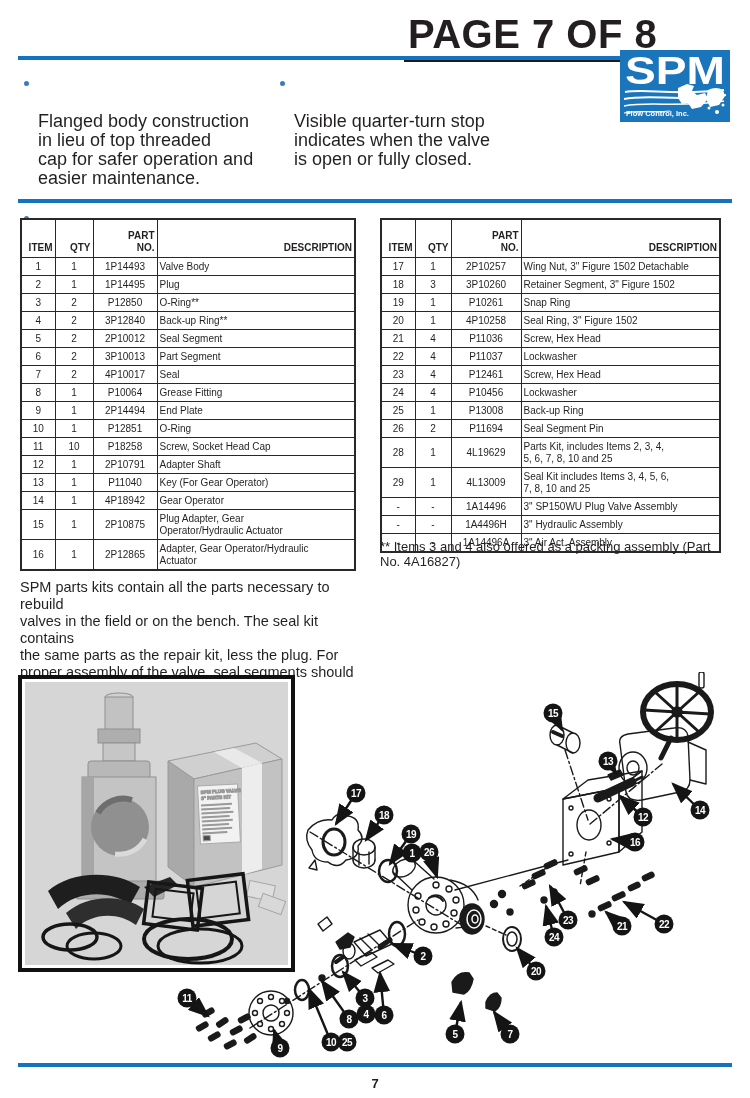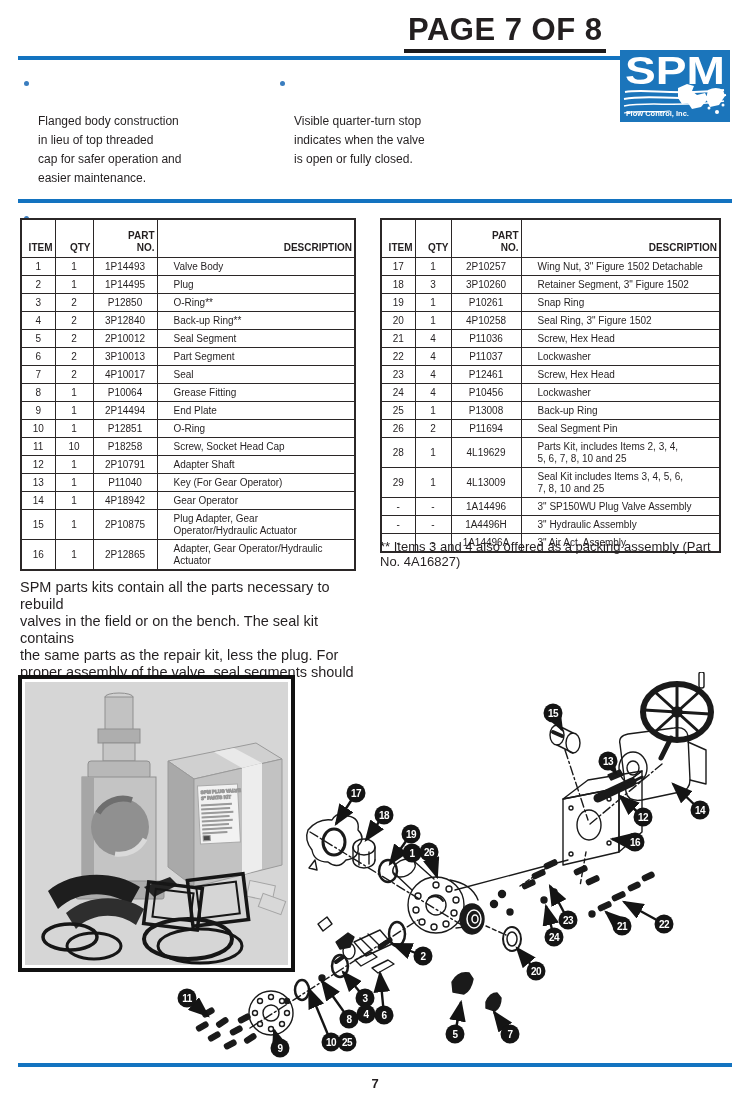--- a/index.html
+++ b/index.html
@@ -2,45 +2,45 @@
 <html><head>
 <meta charset="utf-8">
 <style>
   html,body{margin:0;padding:0;background:#e9e9e9;}
   .page{
     position:relative;width:750px;height:1098px;margin:0 auto;background:#ffffff;
     font-family:"Liberation Sans","DejaVu Sans",sans-serif;color:#231f20;overflow:hidden;
   }
   
   .title{
-    position:absolute;left:404px;top:12px;font-size:31px;font-weight:bold;letter-spacing:.5px;
+    position:absolute;left:404px;top:12px;font-size:40px;font-weight:bold;letter-spacing:.5px;
     border-bottom:4px solid #1d1a1b;padding:0 4px 1px 4px;white-space:nowrap;
   }
   .rule{position:absolute;background:#1373c0;height:4px;}
   .rule-top{left:18px;top:56px;width:604px;}
   .rule-mid{left:18px;top:199px;width:714px;}
   .rule-bot{left:18px;top:1063px;width:714px;}
   .logo{position:absolute;left:620px;top:50px;width:110px;height:72px;border-radius:22px;}
   
-  .col{position:absolute;top:74px;font-size:12px;line-height:19px;}
+  .col{position:absolute;top:74px;font-size:18px;line-height:19px;}
   .col1{left:22px;width:240px;}
   .col2{left:278px;width:250px;}
   .feat{position:relative;padding-left:16px;margin-bottom:21px;white-space:pre-line;}
   .feat .dot{position:absolute;left:2px;top:7px;width:5px;height:5px;border-radius:50%;background:#3a7dbf;}
   
   .parts-table{
     position:absolute;top:218px;border-collapse:collapse;table-layout:fixed;background:#fff;
     font-size:10px;border:2px solid #2b2727;
   }
   .parts-table.left{left:20px;width:336px;}
   .parts-table.right{left:380px;width:341px;}
   .parts-table th,.parts-table td{border:1px solid #2b2727;white-space:pre-line;overflow:hidden;}
   .parts-table th{font-weight:bold;text-align:right;vertical-align:bottom;padding:4px 2px 3px 2px;line-height:12px;height:30px;}
   .parts-table td{padding:2.5px 3px;line-height:12px;text-align:center;vertical-align:middle;}
-  .parts-table td.c3{text-align:left;padding-left:16px;}
+  .parts-table td.c3{text-align:left;padding-left:2px;}
   .w-item{width:34px;}.w-qty{width:38px;}.w-part{width:64px;}
   .parts-table.right .w-qty{width:36px;}.parts-table.right .w-part{width:70px;}
   .footnote{position:absolute;left:380px;top:539px;width:352px;font-size:13px;}
   
   .kits-heading{position:absolute;left:20px;top:556px;font-size:18px;font-weight:bold;}
   .kits-body{position:absolute;left:20px;top:579px;width:352px;font-size:14.5px;line-height:17px;white-space:pre-line;}
   
   .photo{position:absolute;left:18px;top:675px;width:277px;height:297px;z-index:3;}
   .diagram{position:absolute;left:150px;top:672px;width:590px;height:390px;z-index:1;}
   .diagram svg{position:absolute;left:0;top:0;}

